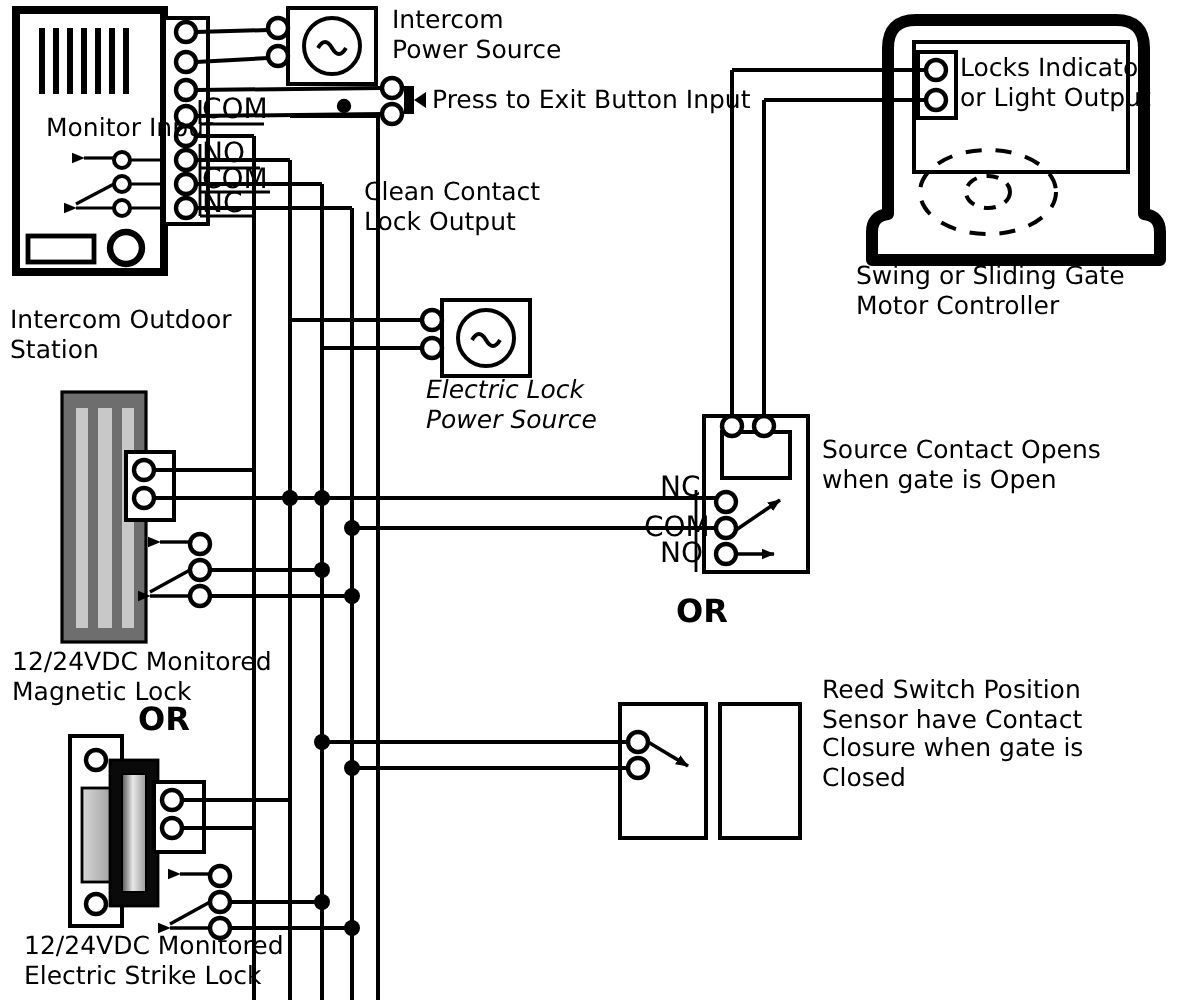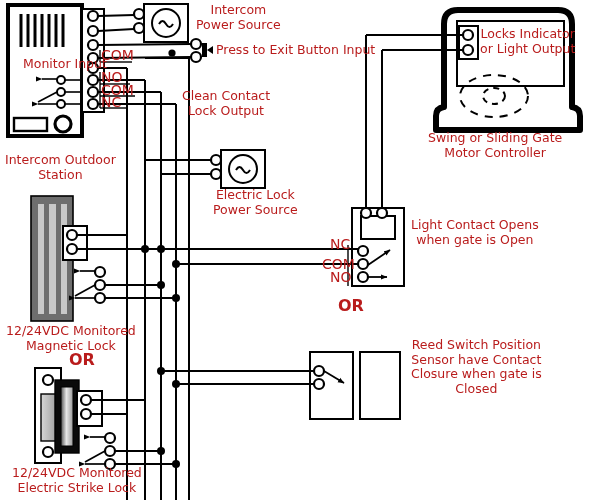--- a/index.html
+++ b/index.html
@@ -1,20 +1,20 @@
 <!DOCTYPE html>
 <html><head>
 <meta charset="utf-8">
 <style>
   html,body{margin:0;padding:0;background:#ffffff;}
   body{font-family:"DejaVu Sans","Liberation Sans",sans-serif;}
   #stage{position:relative;width:596px;height:500px;background:#fff;overflow:hidden;}
   #stage svg{position:absolute;left:0;top:0;}
-  .lbl{position:absolute;color:#b91c1c;font-family:"DejaVu Sans","Liberation Sans",sans-serif;
-       font-size:12.5px;line-height:14.5px;white-space:pre;letter-spacing:0px;text-align:center;}
+  .lbl{position:absolute;color:#000000;font-family:"DejaVu Sans","Liberation Sans",sans-serif;
+       font-size:12.5px;line-height:14.5px;white-space:pre;letter-spacing:0px;}
   .lbl.sm{font-size:14px;line-height:11px;}
   .lbl.or{font-size:16px;font-weight:bold;line-height:20px;}
 </style>
 </head>
 <body>
 
 <div id="stage">
 
   <svg width="596" height="500" viewBox="0 0 596 500">
     <defs>
@@ -259,30 +259,30 @@
   <div class="lbl sm" style="left:101px;top:97px;">NC</div>
 
   <div class="lbl" style="left:196px;top:3px;">Intercom
 Power Source</div>
 
   <div class="lbl" style="left:216px;top:43px;">Press to Exit Button Input</div>
 
   <div class="lbl" style="left:182px;top:89px;">Clean Contact
 Lock Output</div>
 
-  <div class="lbl" style="left:213px;top:188px;">Electric Lock
+  <div class="lbl" style="left:213px;top:188px;font-style:italic;">Electric Lock
 Power Source</div>
 
   <div class="lbl" style="left:480px;top:27px;">Locks Indicator
 or Light Output</div>
 
   <div class="lbl" style="left:428px;top:131px;">Swing or Sliding Gate
 Motor Controller</div>
 
-  <div class="lbl" style="left:411px;top:218px;">Light Contact Opens
+  <div class="lbl" style="left:411px;top:218px;">Source Contact Opens
 when gate is Open</div>
 
   <div class="lbl sm" style="left:330px;top:239px;">NC</div>
   <div class="lbl sm" style="left:322px;top:259px;">COM</div>
   <div class="lbl sm" style="left:330px;top:272px;">NO</div>
 
   <div class="lbl" style="left:411px;top:338px;">Reed Switch Position
 Sensor have Contact
 Closure when gate is
 Closed</div>

